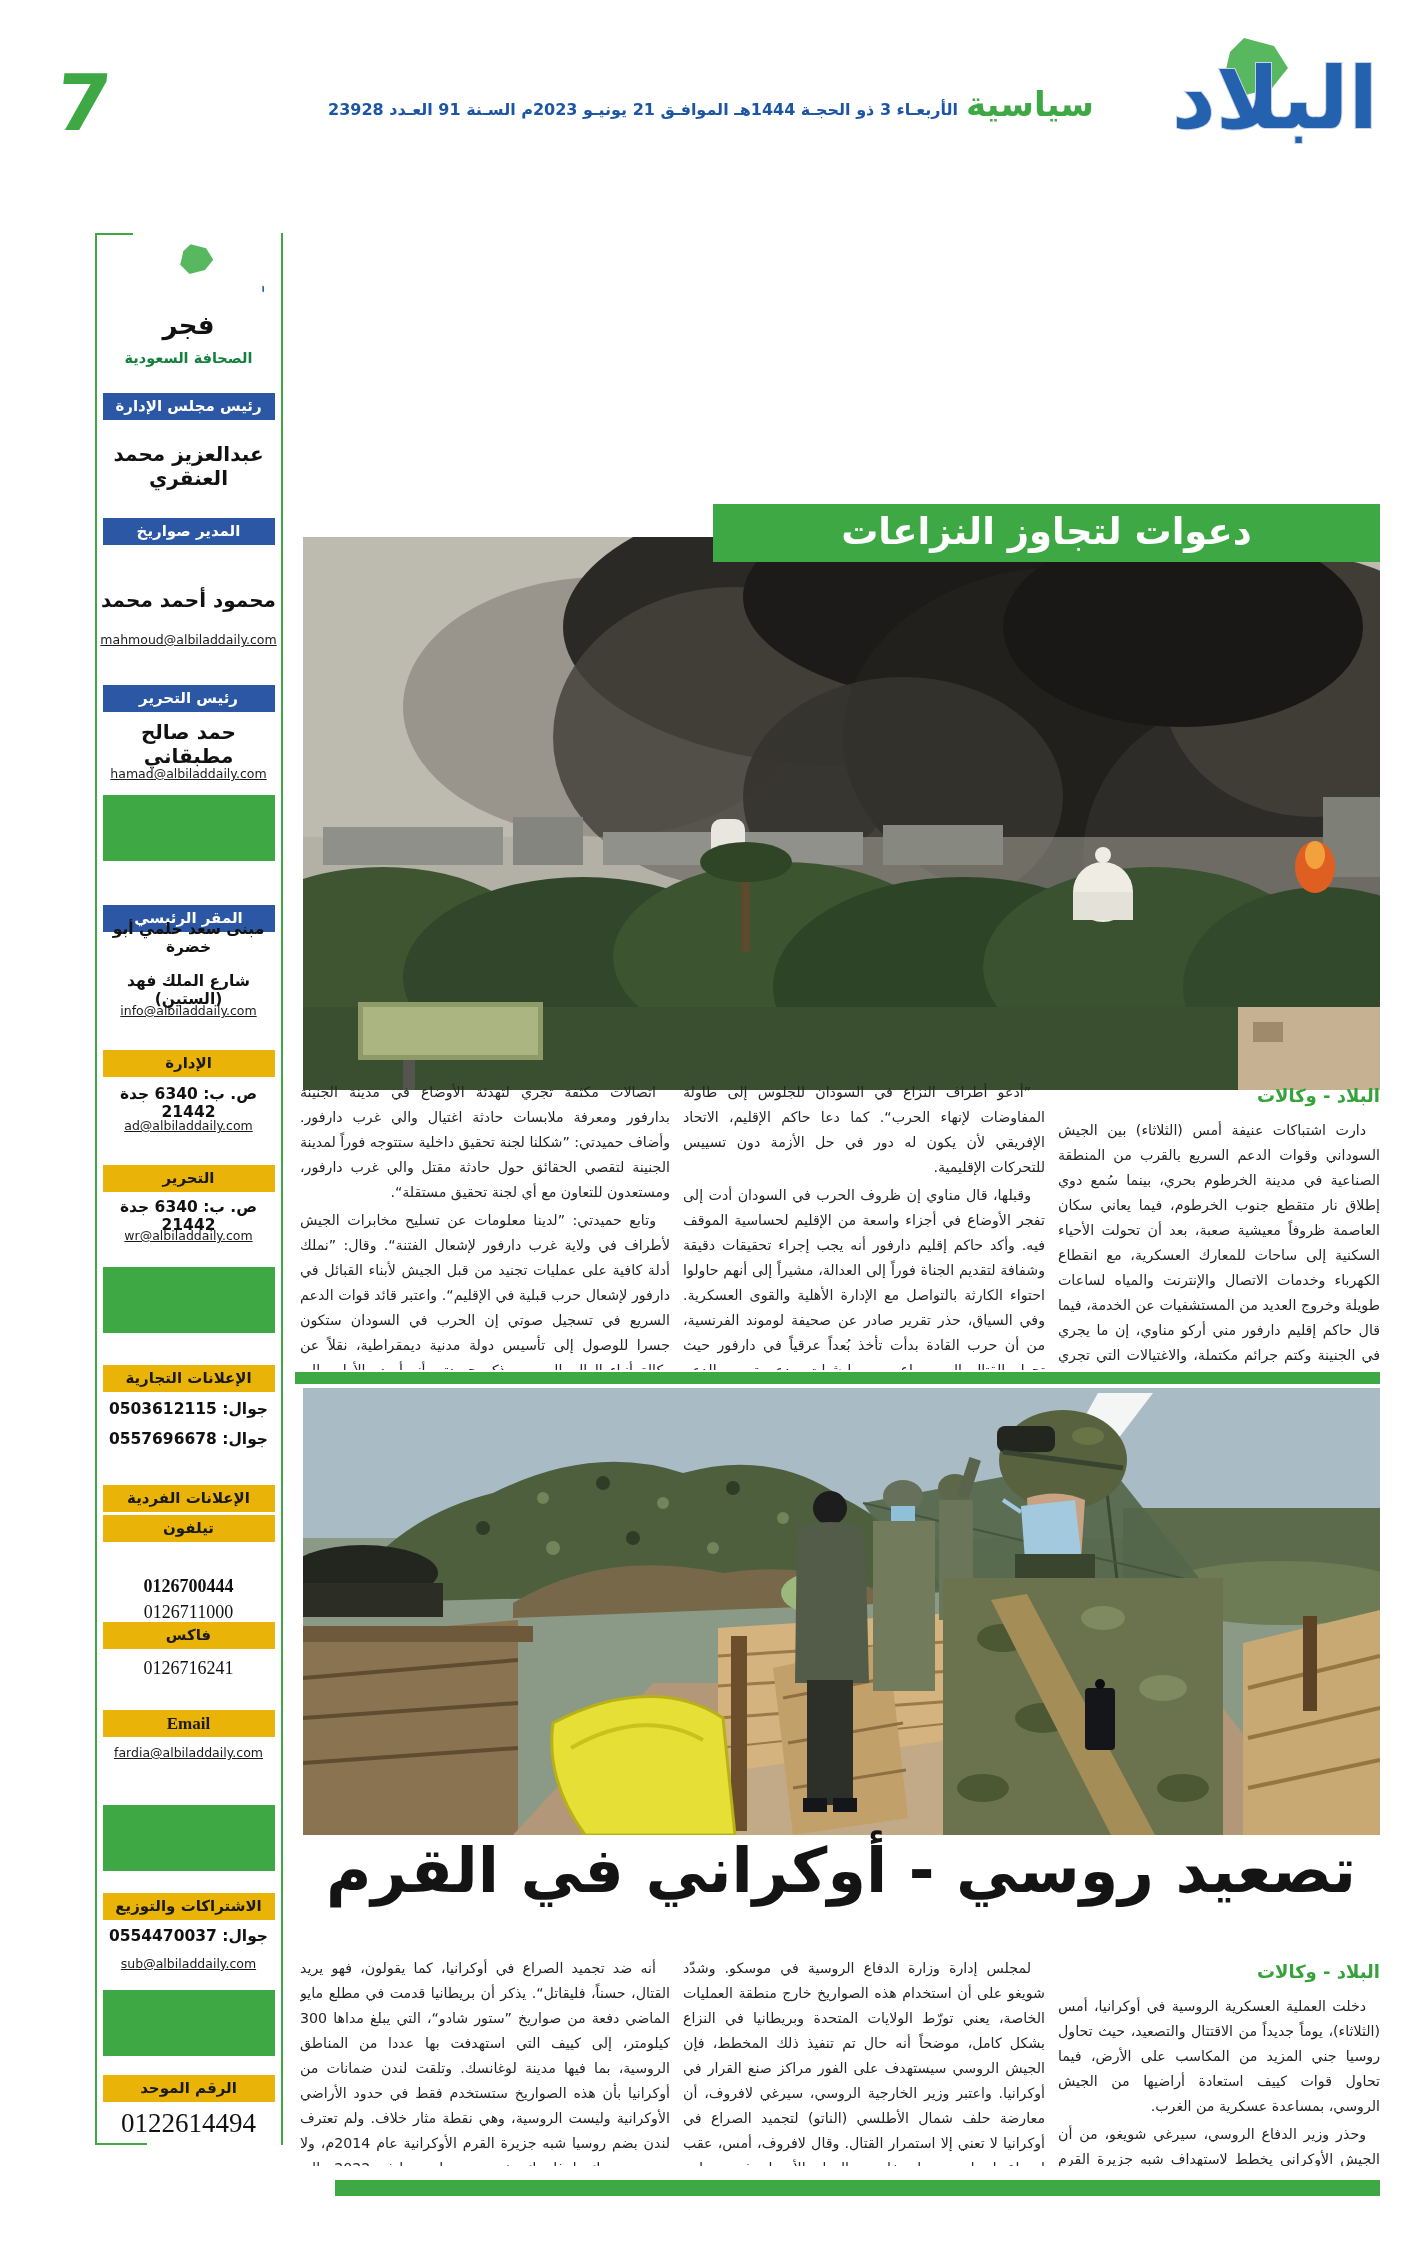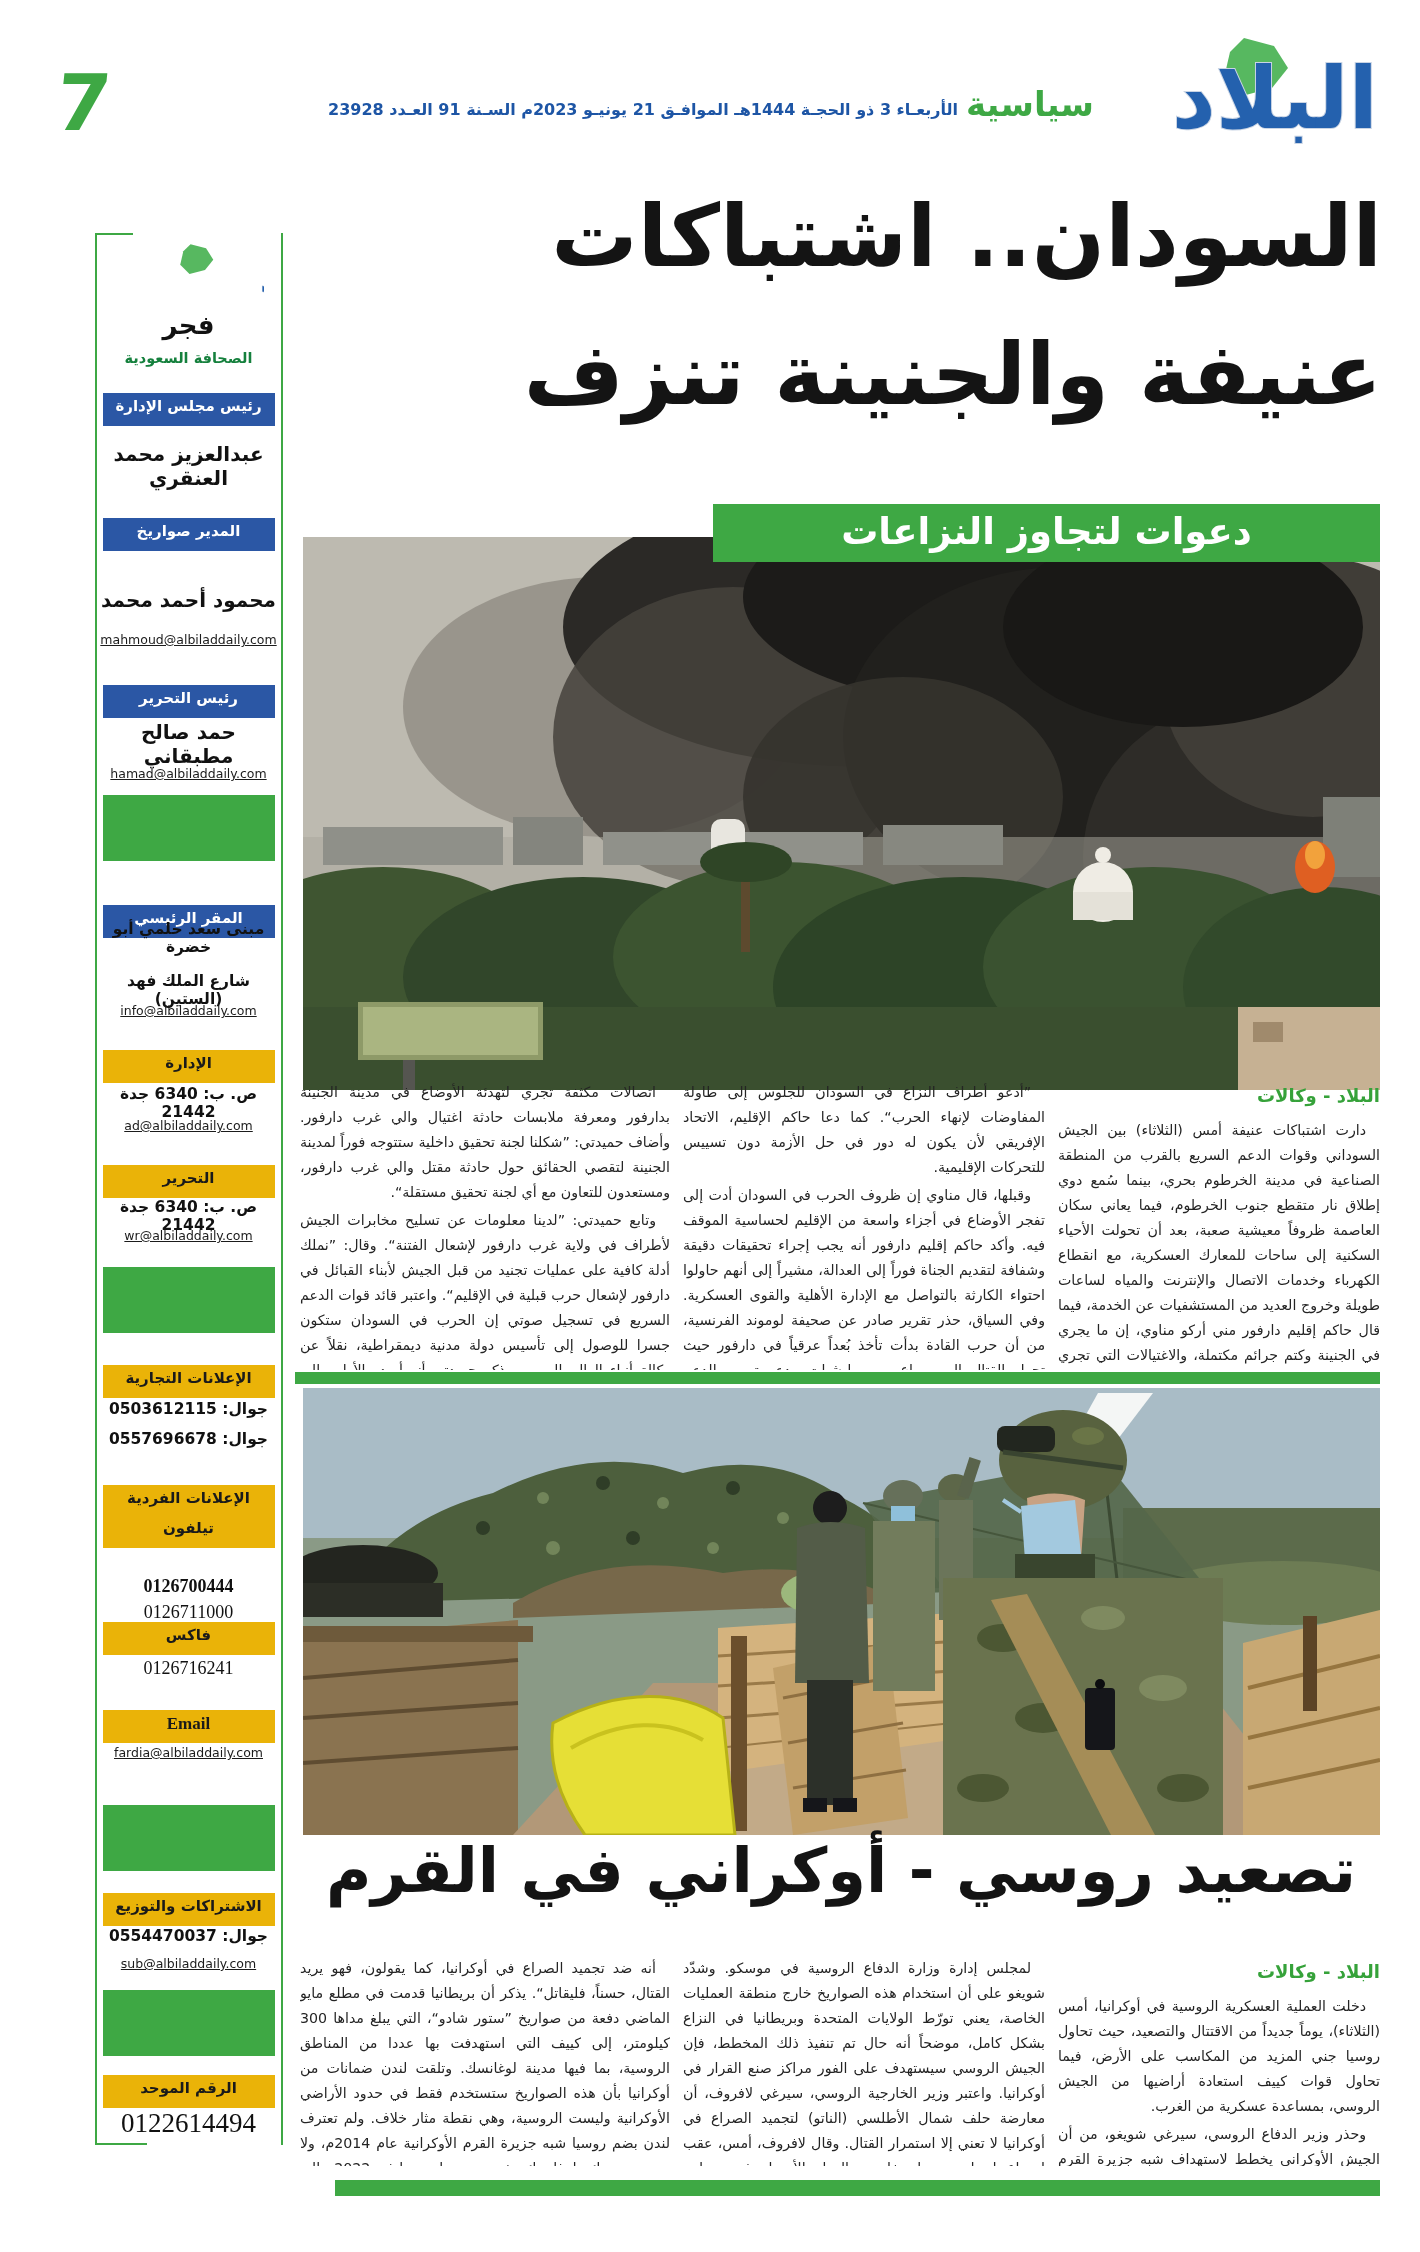--- a/index.html
+++ b/index.html
@@ -19,21 +19,21 @@
   
   .page-number{left:56px;top:58px;font-size:78px;font-weight:bold;color:var(--green);transform:skewX(-6deg);}
   .date-line{top:100px;right:462px;font-size:16px;font-weight:bold;color:#1d55a5;direction:rtl;white-space:nowrap;letter-spacing:.5px;}
   .section-label{top:84px;right:326px;font-size:34px;font-weight:bold;color:var(--green);}
   .logo-main{top:30px;right:34px;width:290px;height:120px;}
   .logo-text{font-weight:bold;fill:var(--logo-blue);stroke:#c9d4e4;stroke-width:2px;paint-order:stroke;}
 
   
   .sidebar{left:95px;top:230px;width:187px;height:1915px;direction:rtl;text-align:center;}
   .sidebar .item{position:absolute;left:0;right:0;}
-  .sb-banner{width:172px;height:33px;line-height:27px;margin:0 auto;font-weight:bold;font-size:15px;}
+  .sb-banner{width:172px;height:27px;line-height:27px;margin:0 auto;font-weight:bold;font-size:15px;}
   .sb-blue{background:var(--blue);color:#fff;}
   .sb-gray{background:#eab308;color:#1a1a1a;}
   .sb-name{font-size:20px;font-weight:bold;color:#111;}
   .sb-line{font-size:15.5px;font-weight:bold;color:#111;}
   .sb-email{font-size:12.5px;color:#1b1b1b;direction:ltr;text-decoration:underline;}
   .sb-num{font-family:"Liberation Serif",serif;font-size:18px;color:#111;direction:ltr;}
   .sb-unified{font-family:"Liberation Serif",serif;font-size:27px;color:#111;direction:ltr;}
   .green-block{width:172px;height:66px;margin:0 auto;background:var(--green);}
   .border-green{background:var(--green);}
 
@@ -182,24 +182,20 @@
     <div class="item" style="top:1760px;">
         <div class="green-block"></div>
       </div>
 
     <div class="item" style="top:1845px;">
         <div class="sb-banner sb-gray">الرقم الموحد</div>
       </div>
     <div class="item sb-unified" style="top:1878px;">0122614494</div>
   </div>
 
-  <div class="abs headline1">
-    <div>السودان.. اشتباكات</div>
-    <div>عنيفة والجنينة تنزف</div>
-  </div>
 
   <div class="abs photo photo1">
     <svg viewBox="0 0 1077 553" preserveAspectRatio="none">
       <rect width="1077" height="553" fill="#c7c4ba"></rect>
       <rect width="1077" height="300" fill="#bdbab0"></rect>
       <ellipse cx="300" cy="170" rx="200" ry="130" fill="#8a867e" opacity="0.7"></ellipse>
       <ellipse cx="560" cy="90" rx="300" ry="140" fill="#2b2926"></ellipse>
       <ellipse cx="430" cy="200" rx="180" ry="150" fill="#45423c" opacity="0.85"></ellipse>
       <ellipse cx="700" cy="60" rx="260" ry="110" fill="#1c1b19"></ellipse>
       <ellipse cx="760" cy="200" rx="220" ry="170" fill="#21201d"></ellipse>

